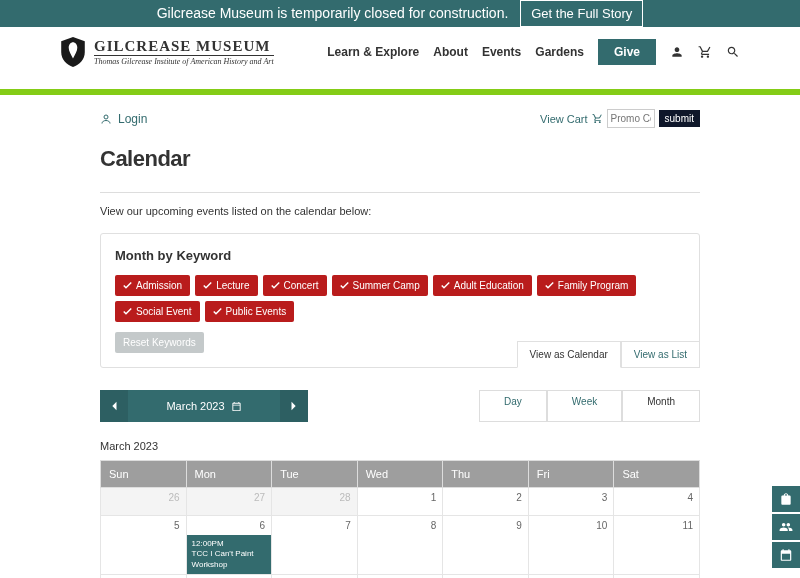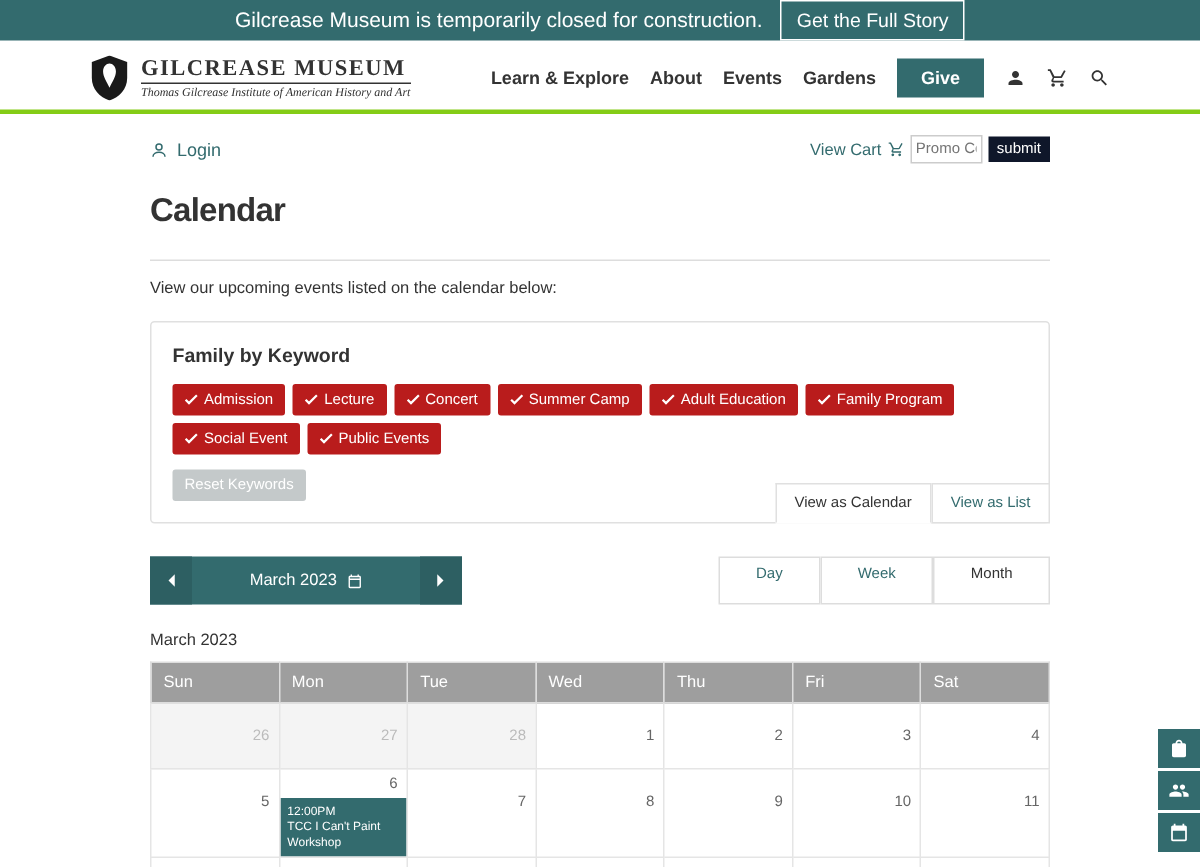--- a/index.html
+++ b/index.html
@@ -1,19 +1,19 @@
 <!DOCTYPE html>
 <html><head>
 <meta charset="utf-8">
 <style>
 * { box-sizing: border-box; margin: 0; padding: 0; }
 body { font-family: Arial, Helvetica, sans-serif; font-size: 13px; color: #333; background: #fff; width: 800px; }
 .banner { background: #336b6e; color: #fff; text-align: center; font-size: 14px; }
 .banner .story-btn { border: 1px solid #fff; padding: 5px 10px; margin-left: 8px; background: transparent; color: #fff; cursor: pointer; font-size: 13px; }
-.topbar { display: flex; align-items: center; padding: 10px 60px 6px; border-bottom: 3px solid #84cc16; }
+.topbar { display: flex; align-items: center; padding: 10px 60px 22px; border-bottom: 6px solid #84cc16; }
 .logo { display: flex; align-items: center; gap: 8px; }
 .logo-mark { width: 26px; height: 30px; }
 .logo-text { font-family: Georgia, serif; }
 .logo-text .title { font-size: 15px; font-weight: bold; letter-spacing: 1px; }
 .logo-text .sub { font-size: 8px; font-style: italic; border-top: 1px solid #333; padding-top: 1px; }
 .nav { margin-left: auto; display: flex; align-items: center; gap: 14px; font-size: 12px; font-weight: bold; }
 .nav a { color: #333; text-decoration: none; cursor: pointer; }
 .give-btn { background: #336b6e; color: #fff; padding: 6px 16px; border: none; cursor: pointer; font-weight: bold; font-size: 12px; }
 .icon { width: 14px; height: 14px; fill: #333; cursor: pointer; }
 .content { padding: 0 100px; }
@@ -40,21 +40,21 @@
 .cal-nav { background: #336b6e; color: #fff; display: flex; align-items: center; height: 32px; flex: 0 0 208px; }
 .cal-nav-btn { background: #2d5f62; width: 28px; display: flex; align-items: center; justify-content: center; height: 100%; cursor: pointer; }
 .cal-nav-btn svg { width: 8px; height: 10px; fill: #fff; }
 .cal-nav-label { flex: 1; text-align: center; font-size: 11px; display: flex; align-items: center; justify-content: center; gap: 6px; }
 .view-mode { margin-left: auto; display: flex; }
 .view-mode-btn { border: 1px solid #ddd; padding: 5px 24px; font-size: 10px; background: #fff; color: #336b6e; cursor: pointer; }
 .view-mode-btn.active { color: #333; background: #fff; }
 .month-label { font-size: 11px; margin: 18px 0 8px; }
 .cal-table { width: 100%; border-collapse: collapse; table-layout: fixed; }
 .cal-table th { background: #9e9e9e; color: #fff; text-align: left; padding: 7px 8px; font-size: 11px; font-weight: normal; border: 1px solid #ddd; }
-.cal-table td { border: 1px solid #e5e5e5; height: 28px; vertical-align: top; padding: 16px 6px; font-size: 10px; text-align: right; color: #666; }
+.cal-table td { border: 1px solid #e5e5e5; height: 28px; vertical-align: top; padding: 4px 6px; font-size: 10px; text-align: right; color: #666; }
 .cal-table td.other-month { background: #f4f4f4; color: #bbb; }
 .event-cell { padding: 0 !important; }
 .event-cell .day-num { text-align: right; padding: 4px 6px; font-size: 10px; color: #666; }
 .event-block { background: #336b6e; color: #fff; font-size: 8px; padding: 4px 5px; text-align: left; line-height: 1.3; cursor: pointer; }
 .event-block .time { display: block; }
 .side-tabs { position: fixed; right: 0; bottom: 10px; display: flex; flex-direction: column; gap: 2px; }
 .side-tab { background: #336b6e; width: 28px; height: 26px; display: flex; align-items: center; justify-content: center; cursor: pointer; }
 .side-tab svg { width: 14px; height: 14px; fill: #fff; }
 </style>
 </head>
@@ -113,21 +113,21 @@
       <input class="promo-input" placeholder="Promo Code" style="">
       <button class="submit-btn">submit</button>
     </div>
   </div>
 
   <h1 class="page-title">Calendar</h1>
   <div class="hr"></div>
   <p class="intro">View our upcoming events listed on the calendar below:</p>
 
   <div class="filter-box">
-    <div class="filter-title">Family by Keyword</div>
+    <div class="filter-title">Month by Keyword</div>
     <div class="chips" id="chips">
         <button class="chip">
           <svg viewBox="0 0 12 12">
             <path d="M1 6 L4 9 L11 2" stroke="#fff" stroke-width="2" fill="none"></path>
           </svg>
           <span>Admission</span>
         </button>
         <button class="chip">
           <svg viewBox="0 0 12 12">
             <path d="M1 6 L4 9 L11 2" stroke="#fff" stroke-width="2" fill="none"></path>

